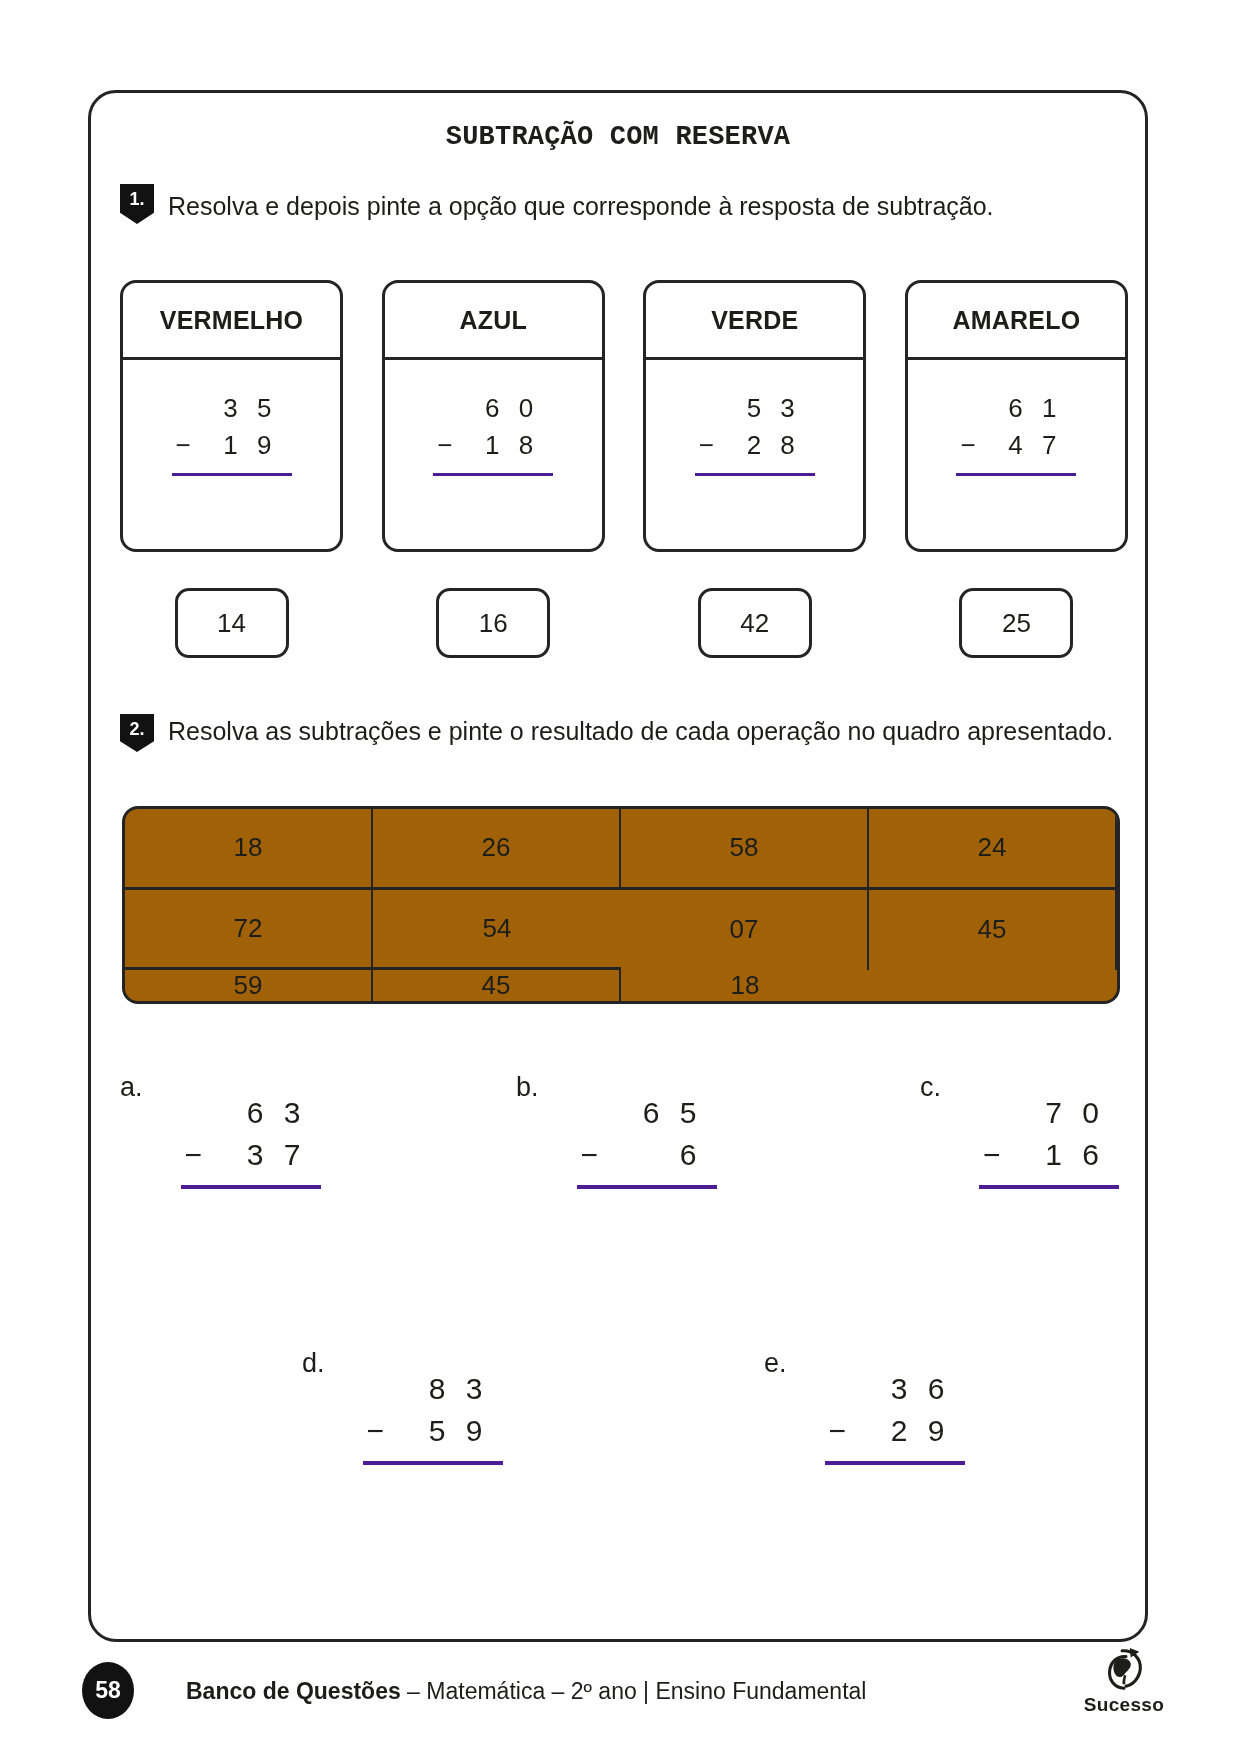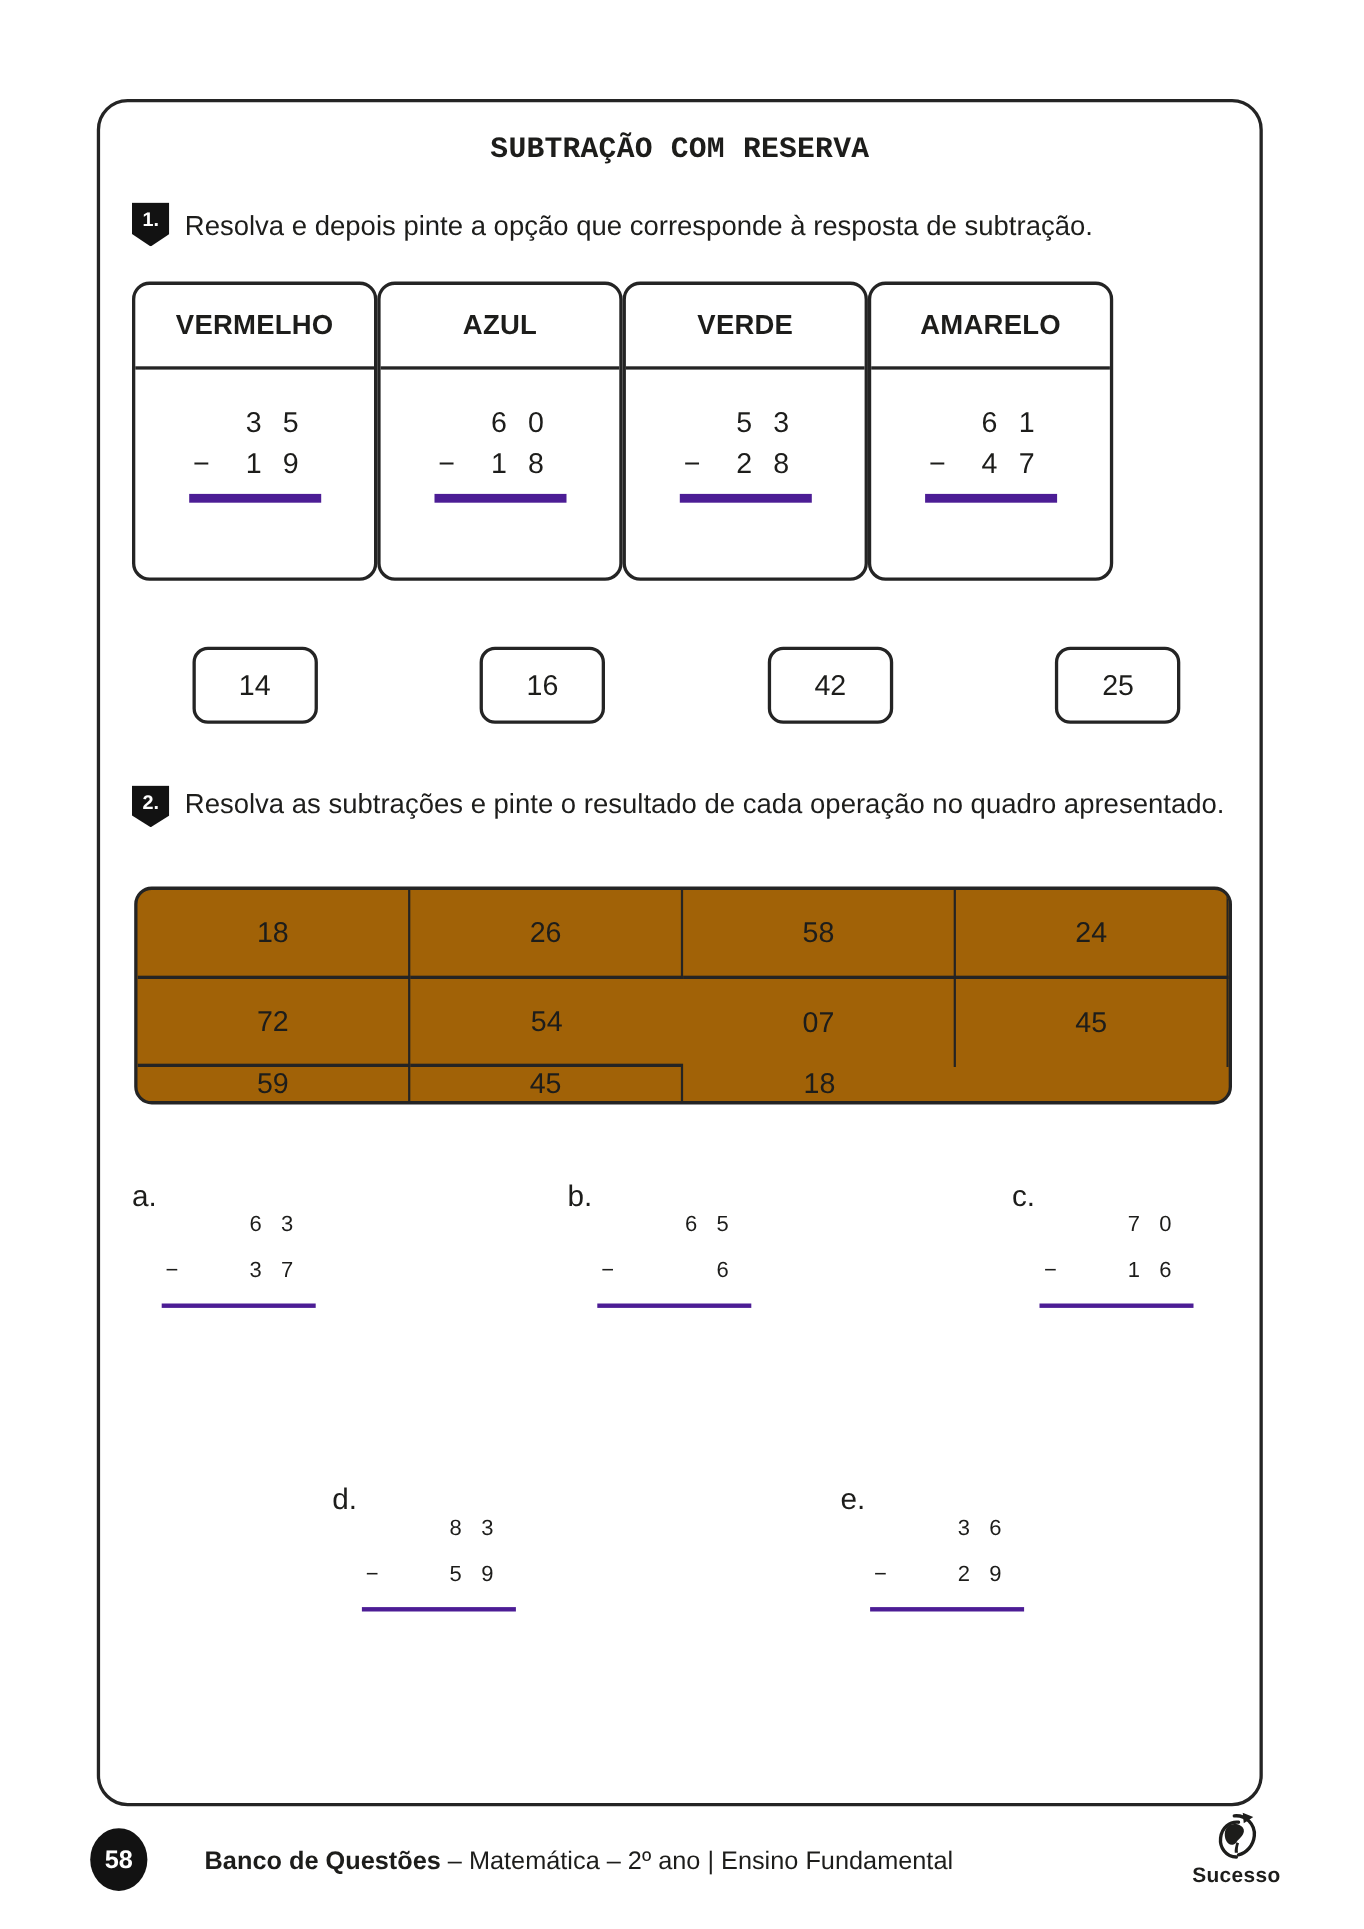--- a/index.html
+++ b/index.html
@@ -21,39 +21,39 @@
   .q1-row{top:184px;display:flex;align-items:flex-start;gap:14px;}
   .q1-row .q-text{margin-top:3px;}
   .q2-row{top:712px;}
   .badge{
     width:34px;height:40px;background:#121212;color:#ffffff;flex:0 0 34px;
     font-size:18px;font-weight:bold;text-align:center;line-height:30px;
     clip-path:polygon(0 0,100% 0,100% 72%,50% 100%,0 72%);
   }
   .badge.float{float:left;height:38px;margin:2px 14px 0 0;}
   
-  .color-boxes{position:absolute;left:120px;top:256px;width:1008px;display:flex;justify-content:flex-start;}
+  .color-boxes{position:absolute;left:120px;top:280px;width:1008px;display:flex;justify-content:space-between;}
   .color-box{width:223px;height:272px;border:3px solid #242424;border-radius:16px;background:#fff;box-sizing:border-box;}
   .color-box .hdr{
     height:74px;border-bottom:3px solid #242424;display:flex;align-items:center;justify-content:center;
     font-weight:bold;font-size:25px;letter-spacing:.2px;
   }
   .color-box .bdy{display:flex;justify-content:center;padding-top:30px;}
   
   .sub{
-    display:inline-flex;flex-direction:column;border-bottom:8px solid #4c1d95;
+    display:inline-flex;flex-direction:column;border-bottom:3px solid #4c1d95;
     padding-bottom:9px;box-sizing:border-box;
   }
   .sub .row{display:flex;align-items:baseline;}
   .sub .row.top{justify-content:flex-end;padding-right:14px;}
   .sub .row.bot{justify-content:space-between;padding-left:4px;padding-right:14px;}
   .sub .digits{white-space:pre;letter-spacing:6px;}
   .sub .minus{margin-right:10px;}
   .sub-box{width:120px;font-size:26px;line-height:37px;}
-  .sub-prob{width:140px;font-size:20px;line-height:42px;border-bottom-width:4px;}
+  .sub-prob{width:140px;font-size:30px;line-height:42px;border-bottom-width:4px;margin-left:34px;}
   
   .options-row{position:absolute;left:120px;top:588px;width:1008px;display:flex;justify-content:space-between;text-align:right;}
   .option-cell{width:223px;display:flex;justify-content:center;}
   .option-box{
     width:114px;height:70px;border:3px solid #242424;border-radius:14px;box-sizing:border-box;
     display:flex;align-items:center;justify-content:center;font-size:26px;
   }
   
   .result-table{
     position:absolute;left:122px;top:806px;width:998px;height:198px;

